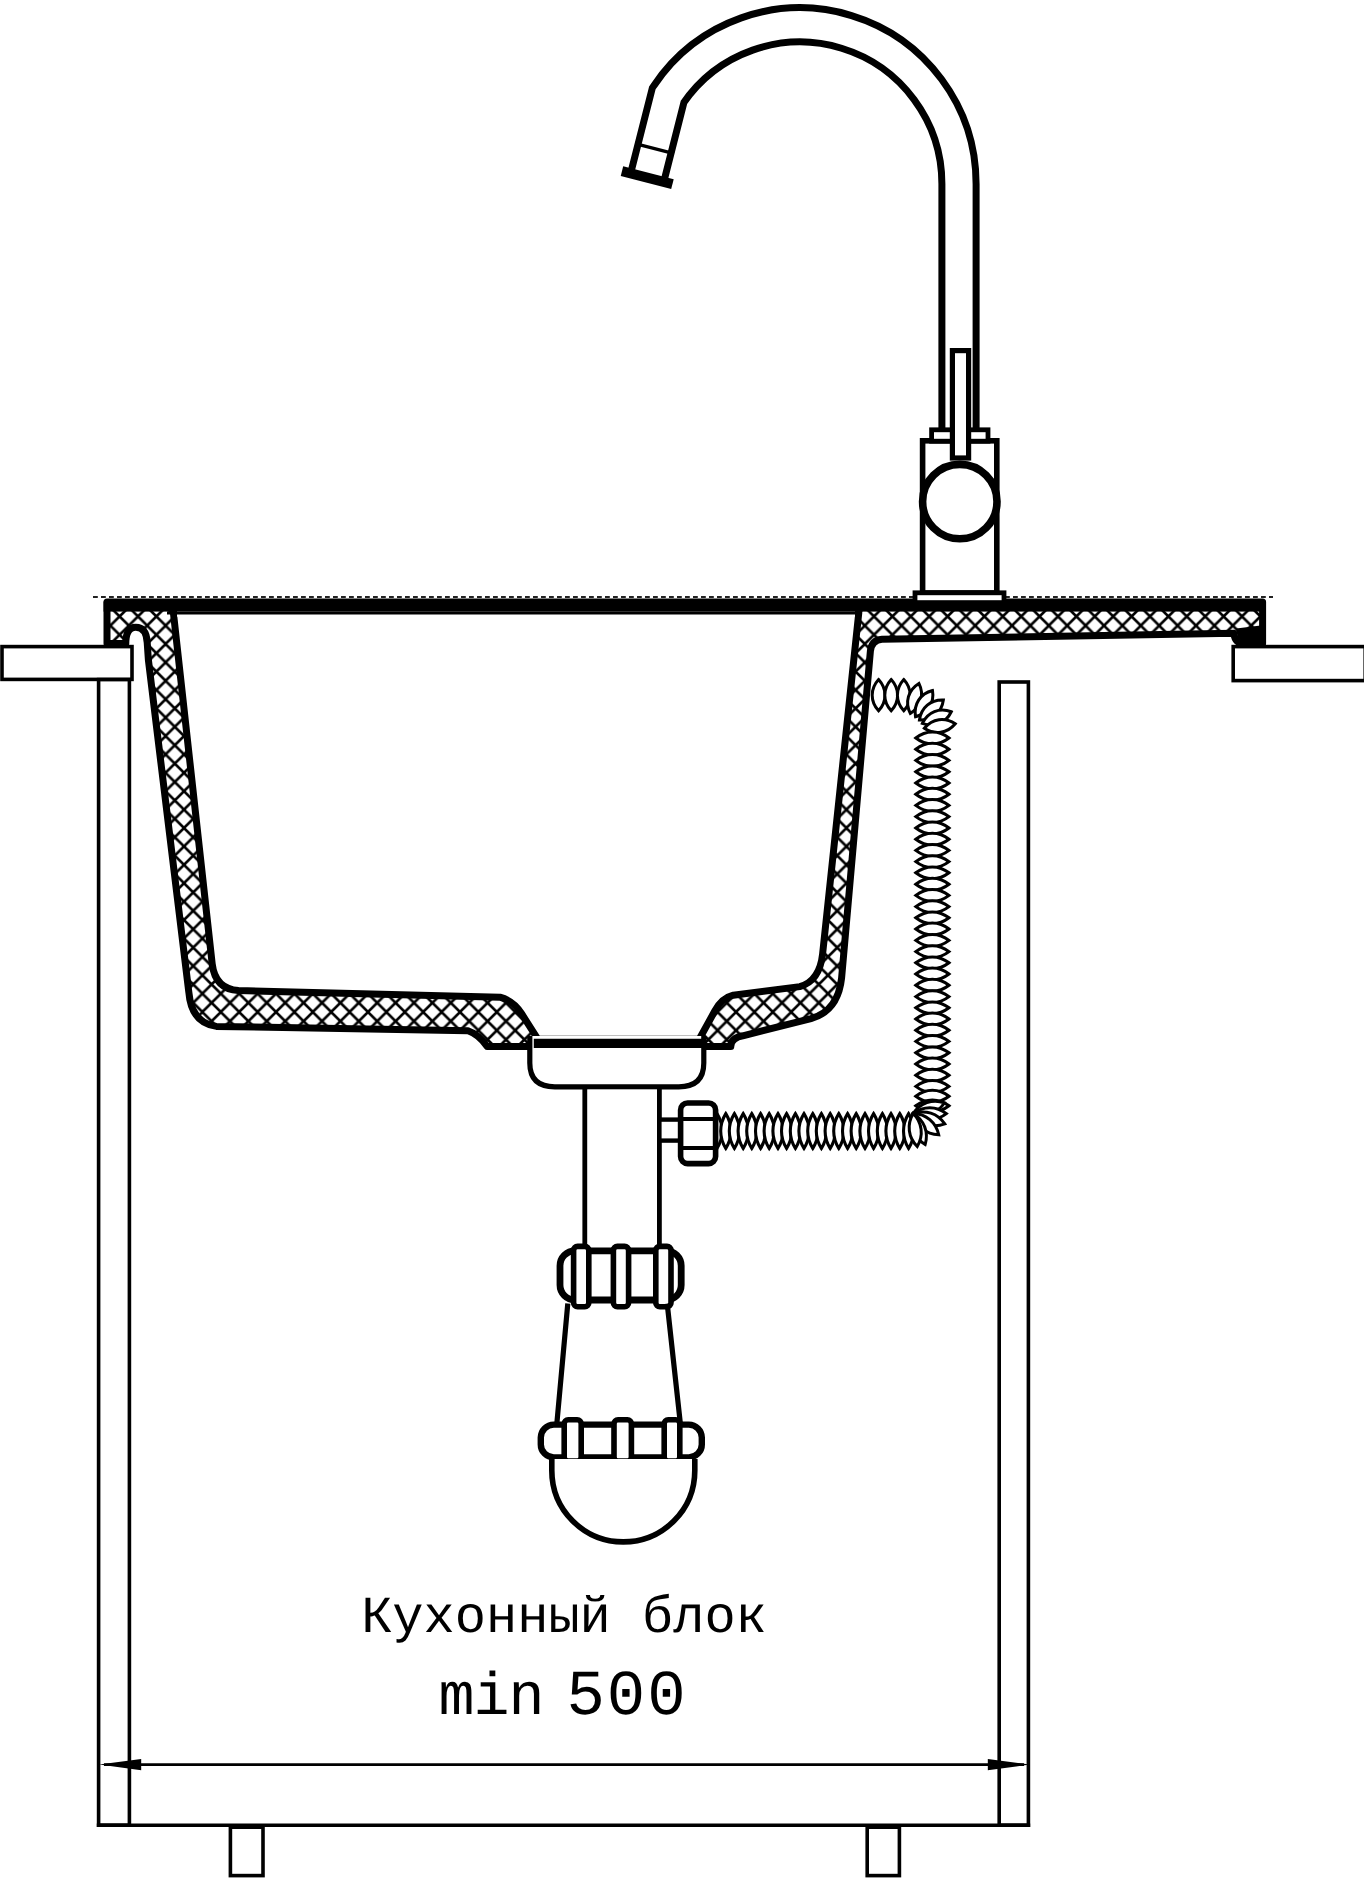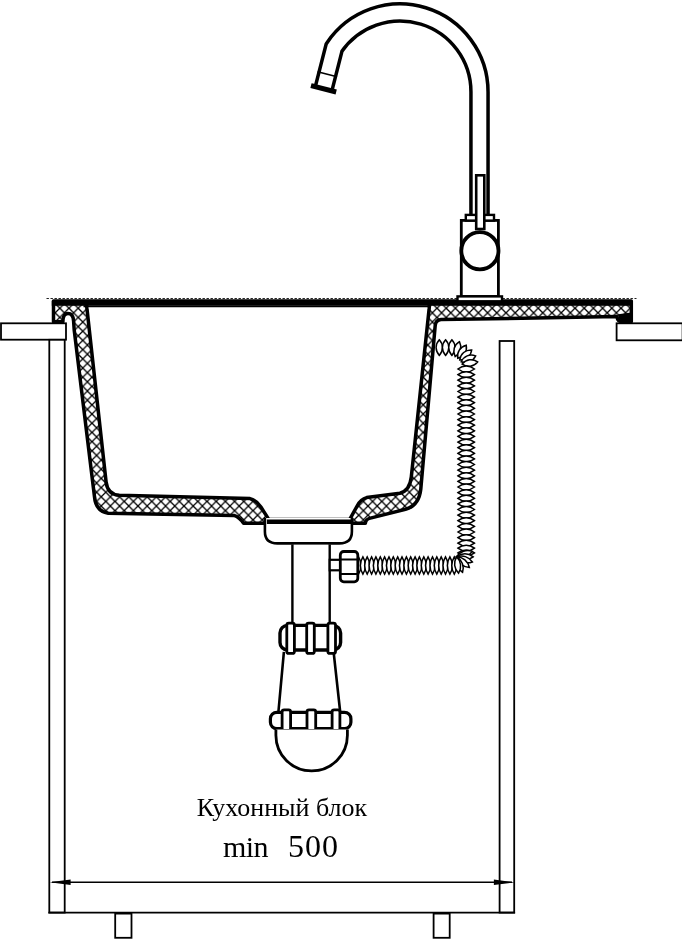--- a/index.html
+++ b/index.html
@@ -1,16 +1,16 @@
 <!DOCTYPE html>
 <html><head>
 <meta charset="utf-8">
 <style>
   html,body{margin:0;padding:0;background:#fff;}
-  .page{width:571px;height:940px;position:relative;font-family:Liberation Serif, serif;}
+  .page{width:571px;height:940px;position:relative;font-family:Liberation Mono, monospace;}
   svg{display:block;}
 </style>
 </head>
 <body>
 <div class="page">
 <svg width="682" height="940" viewBox="0 0 682 940" xmlns="http://www.w3.org/2000/svg">
 <defs>
   <pattern id="xh" width="9.2" height="9.2" patternUnits="userSpaceOnUse">
     <rect width="9.2" height="9.2" fill="#fff"></rect>
     <path d="M0,0 L9.2,9.2 M9.2,0 L0,9.2" stroke="#000" stroke-width="1.3" fill="none"></path>

